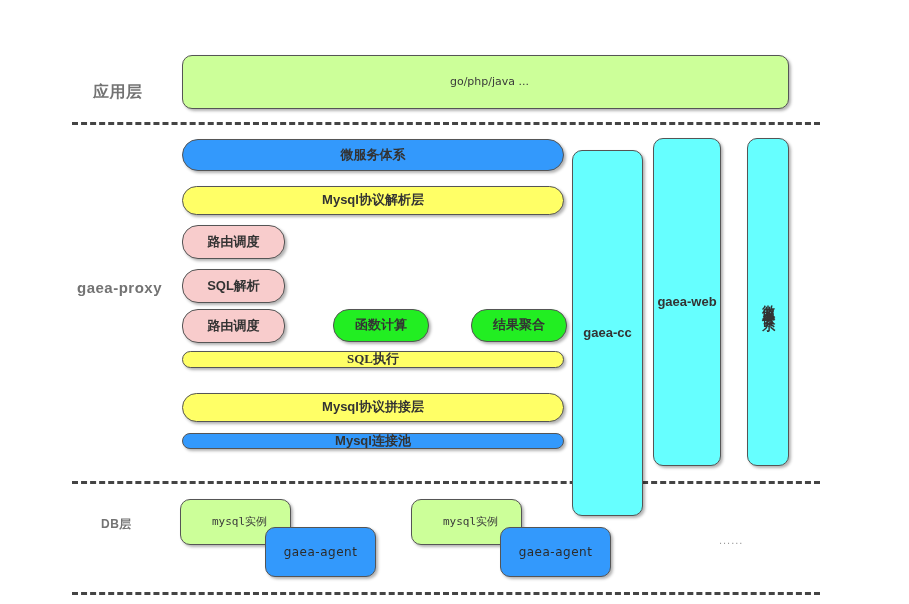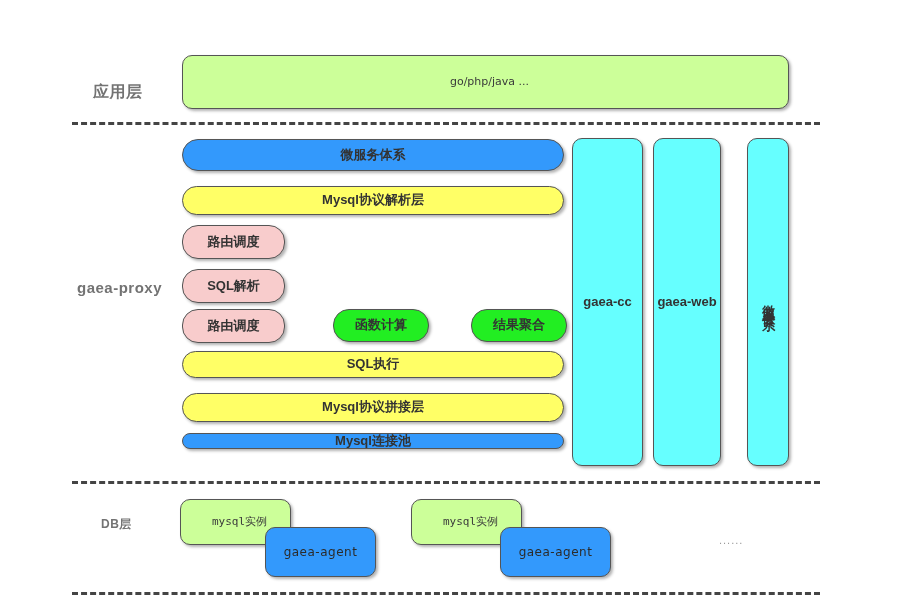--- a/index.html
+++ b/index.html
@@ -140,33 +140,33 @@
   </div>
 
   <div class="node pill" style="left:471px; top:309px; width:96px; height:33px; background:#22ee22;">
     <span>结果聚合</span>
   </div>
 
   <div class="node pill" style="left:333px; top:309px; width:96px; height:33px; background:#22ee22;">
     <span>函数计算</span>
   </div>
 
-  <div class="node pill fill-yellow" style="left:182px; top:351px; width:382px; height:27px;">
+  <div class="node pill fill-yellow" style="left:182px; top:351px; width:382px; height:17px;font-family:Liberation Serif, serif;">
     <span>SQL执行</span>
   </div>
 
   <div class="node pill fill-yellow" style="left:182px; top:393px; width:382px; height:29px;">
     <span>Mysql协议拼接层</span>
   </div>
 
   <div class="node pill fill-blue" style="left:182px; top:433px; width:382px; height:16px;">
     <span>Mysql连接池</span>
   </div>
 
-  <div class="node soft fill-cyan" style="left:572px; top:138px; width:71px; height:328px;justify-content:center;">
+  <div class="node soft fill-cyan" style="left:572px; top:150px; width:71px; height:366px;justify-content:center;">
     <span>gaea-cc</span>
   </div>
 
   <div class="node soft fill-cyan" style="left:653px; top:138px; width:68px; height:328px;">
     <span>gaea-web</span>
   </div>
 
   <div class="node soft fill-cyan" style="left:747px; top:138px; width:42px; height:328px;">
     <span class="vertical-text">微服务体系</span>
   </div>

